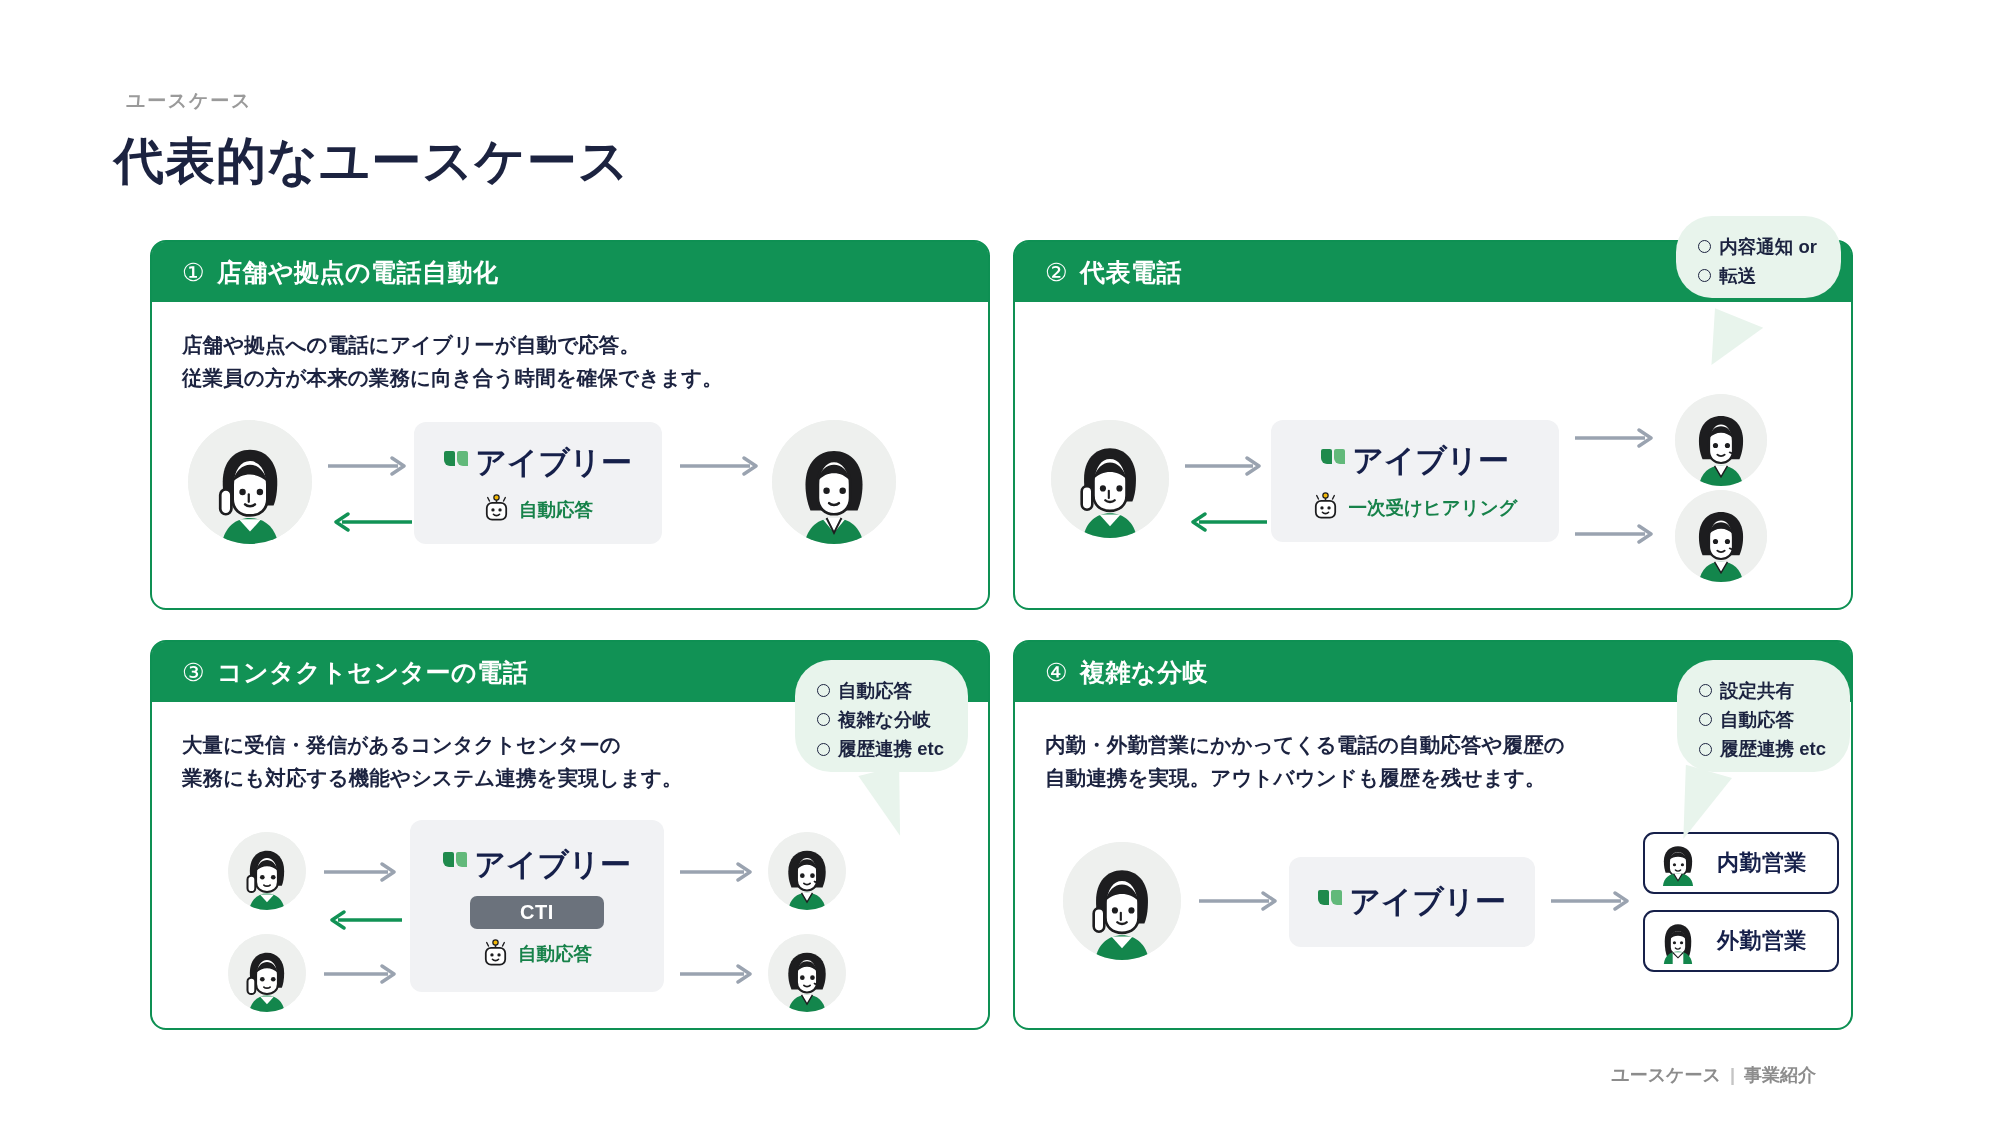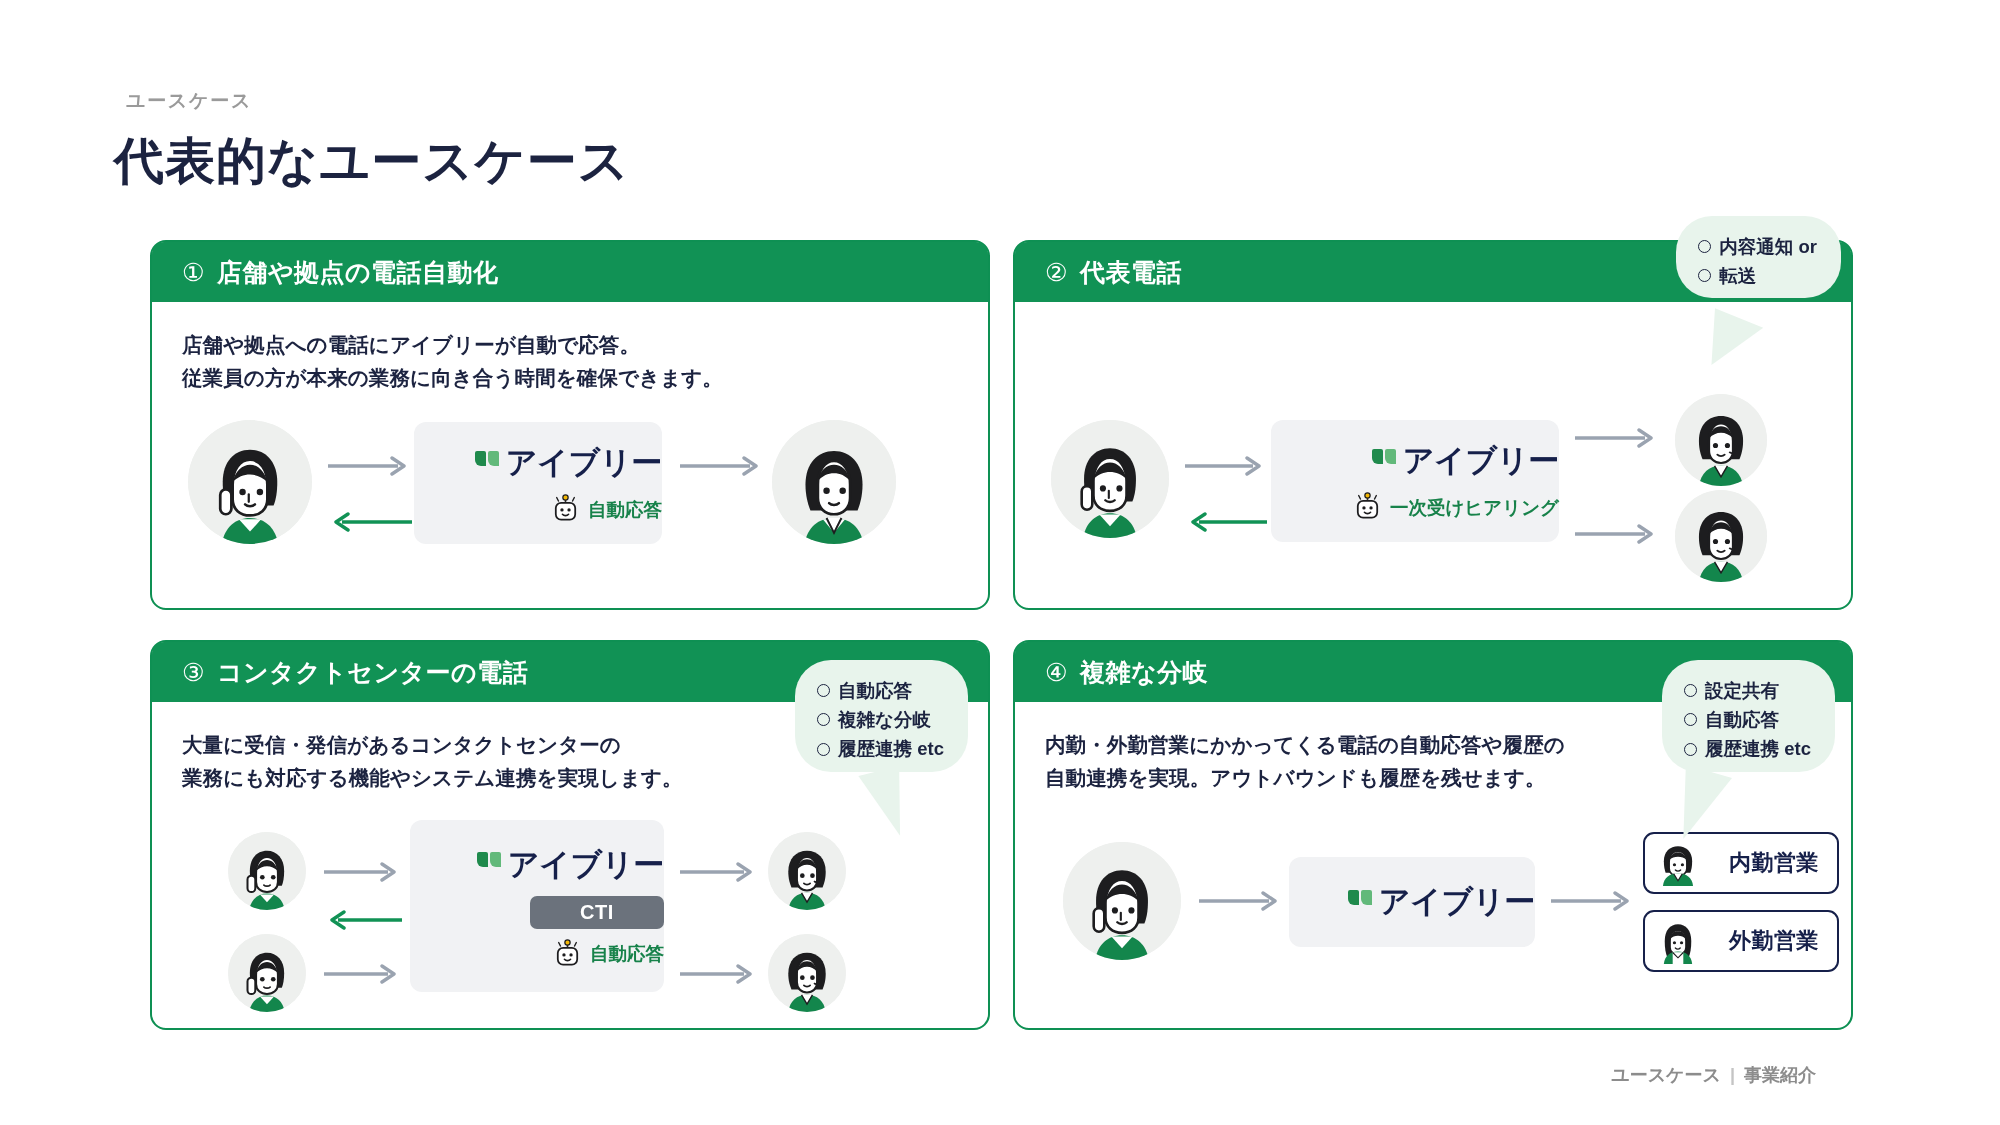--- a/index.html
+++ b/index.html
@@ -74,21 +74,21 @@
   .bubble .ring {
     width: 13px; height: 13px; border: 1.6px solid #1c2340;
     border-radius: 50%; margin-right: 8px; flex: none;
   }
   .bubble-tail {
     position: absolute;
     width: 0; height: 0; z-index: 5;
   }
   .b2 { right: 10px; top: -26px; }
   .b3 { right: 20px; top: 18px; }
-  .b4 { right: 16px; top: 18px; }
+  .b4 { right: 1px; top: 18px; }
 
   .tail2 { right: 96px; top: 74px;
     border-left: 18px solid transparent; border-right: 34px solid transparent;
     border-top: 54px solid #e8f4ec; transform: rotate(22deg); }
   .tail3 { right: 80px; top: 128px;
     border-left: 26px solid transparent; border-right: 16px solid transparent;
     border-top: 68px solid #e8f4ec; transform: rotate(-14deg); }
   .tail4 { right: 128px; top: 128px;
     border-left: 18px solid transparent; border-right: 30px solid transparent;
     border-top: 72px solid #e8f4ec; transform: rotate(16deg); }
@@ -101,21 +101,21 @@
     border-radius: 50%;
     background: #eef0ee;
     overflow: hidden;
   }
   .avatar svg { display: block; width: 100%; height: 100%; }
 
   .ivry-box {
     position: absolute;
     background: #f1f2f4;
     border-radius: 12px;
-    display: flex; flex-direction: column; align-items: flex-end; justify-content: center;
+    display: flex; flex-direction: column; align-items: center; justify-content: center;
   }
   .ivry-logo { display: flex; align-items: center; }
   .ivry-logo .leaves { display: flex; margin-right: 7px; margin-bottom: 10px; }
   .leaf { width: 11px; height: 15px; border-radius: 2px 2px 0 6px; }
   .leaf.dark { background: #1f8a4c; margin-right: 2px; }
   .leaf.light { background: #62b97a; }
   .ivry-name {
     font-size: 31px; font-weight: 800; color: #16204a; letter-spacing: -0.01em;
     font-family: "DejaVu Sans", "Liberation Sans", sans-serif;
   }
@@ -135,21 +135,21 @@
   .role-box {
     position: absolute;
     border: 2.5px solid #16204a;
     border-radius: 11px;
     background: #fff;
     display: flex; align-items: center;
     padding-left: 6px;
     overflow: hidden;
   }
   .role-box .ava { width: 54px; height: 46px; flex: none; }
-  .role-box .rlbl { font-size: 22px; font-weight: 700; color: #16204a; margin-left: 24px; letter-spacing: .02em; }
+  .role-box .rlbl { font-size: 22px; font-weight: 700; color: #16204a; margin-left: 12px; letter-spacing: .02em; }
 
   .arrow { position: absolute; }
 
   
   .footer {
     position: absolute; right: 128px; bottom: 38px;
     font-size: 18px; color: #8c8c8c; font-weight: 600;
     display: flex; align-items: center;
   }
   .footer .sep { margin: 0 9px; color: #c4c4c4; }

